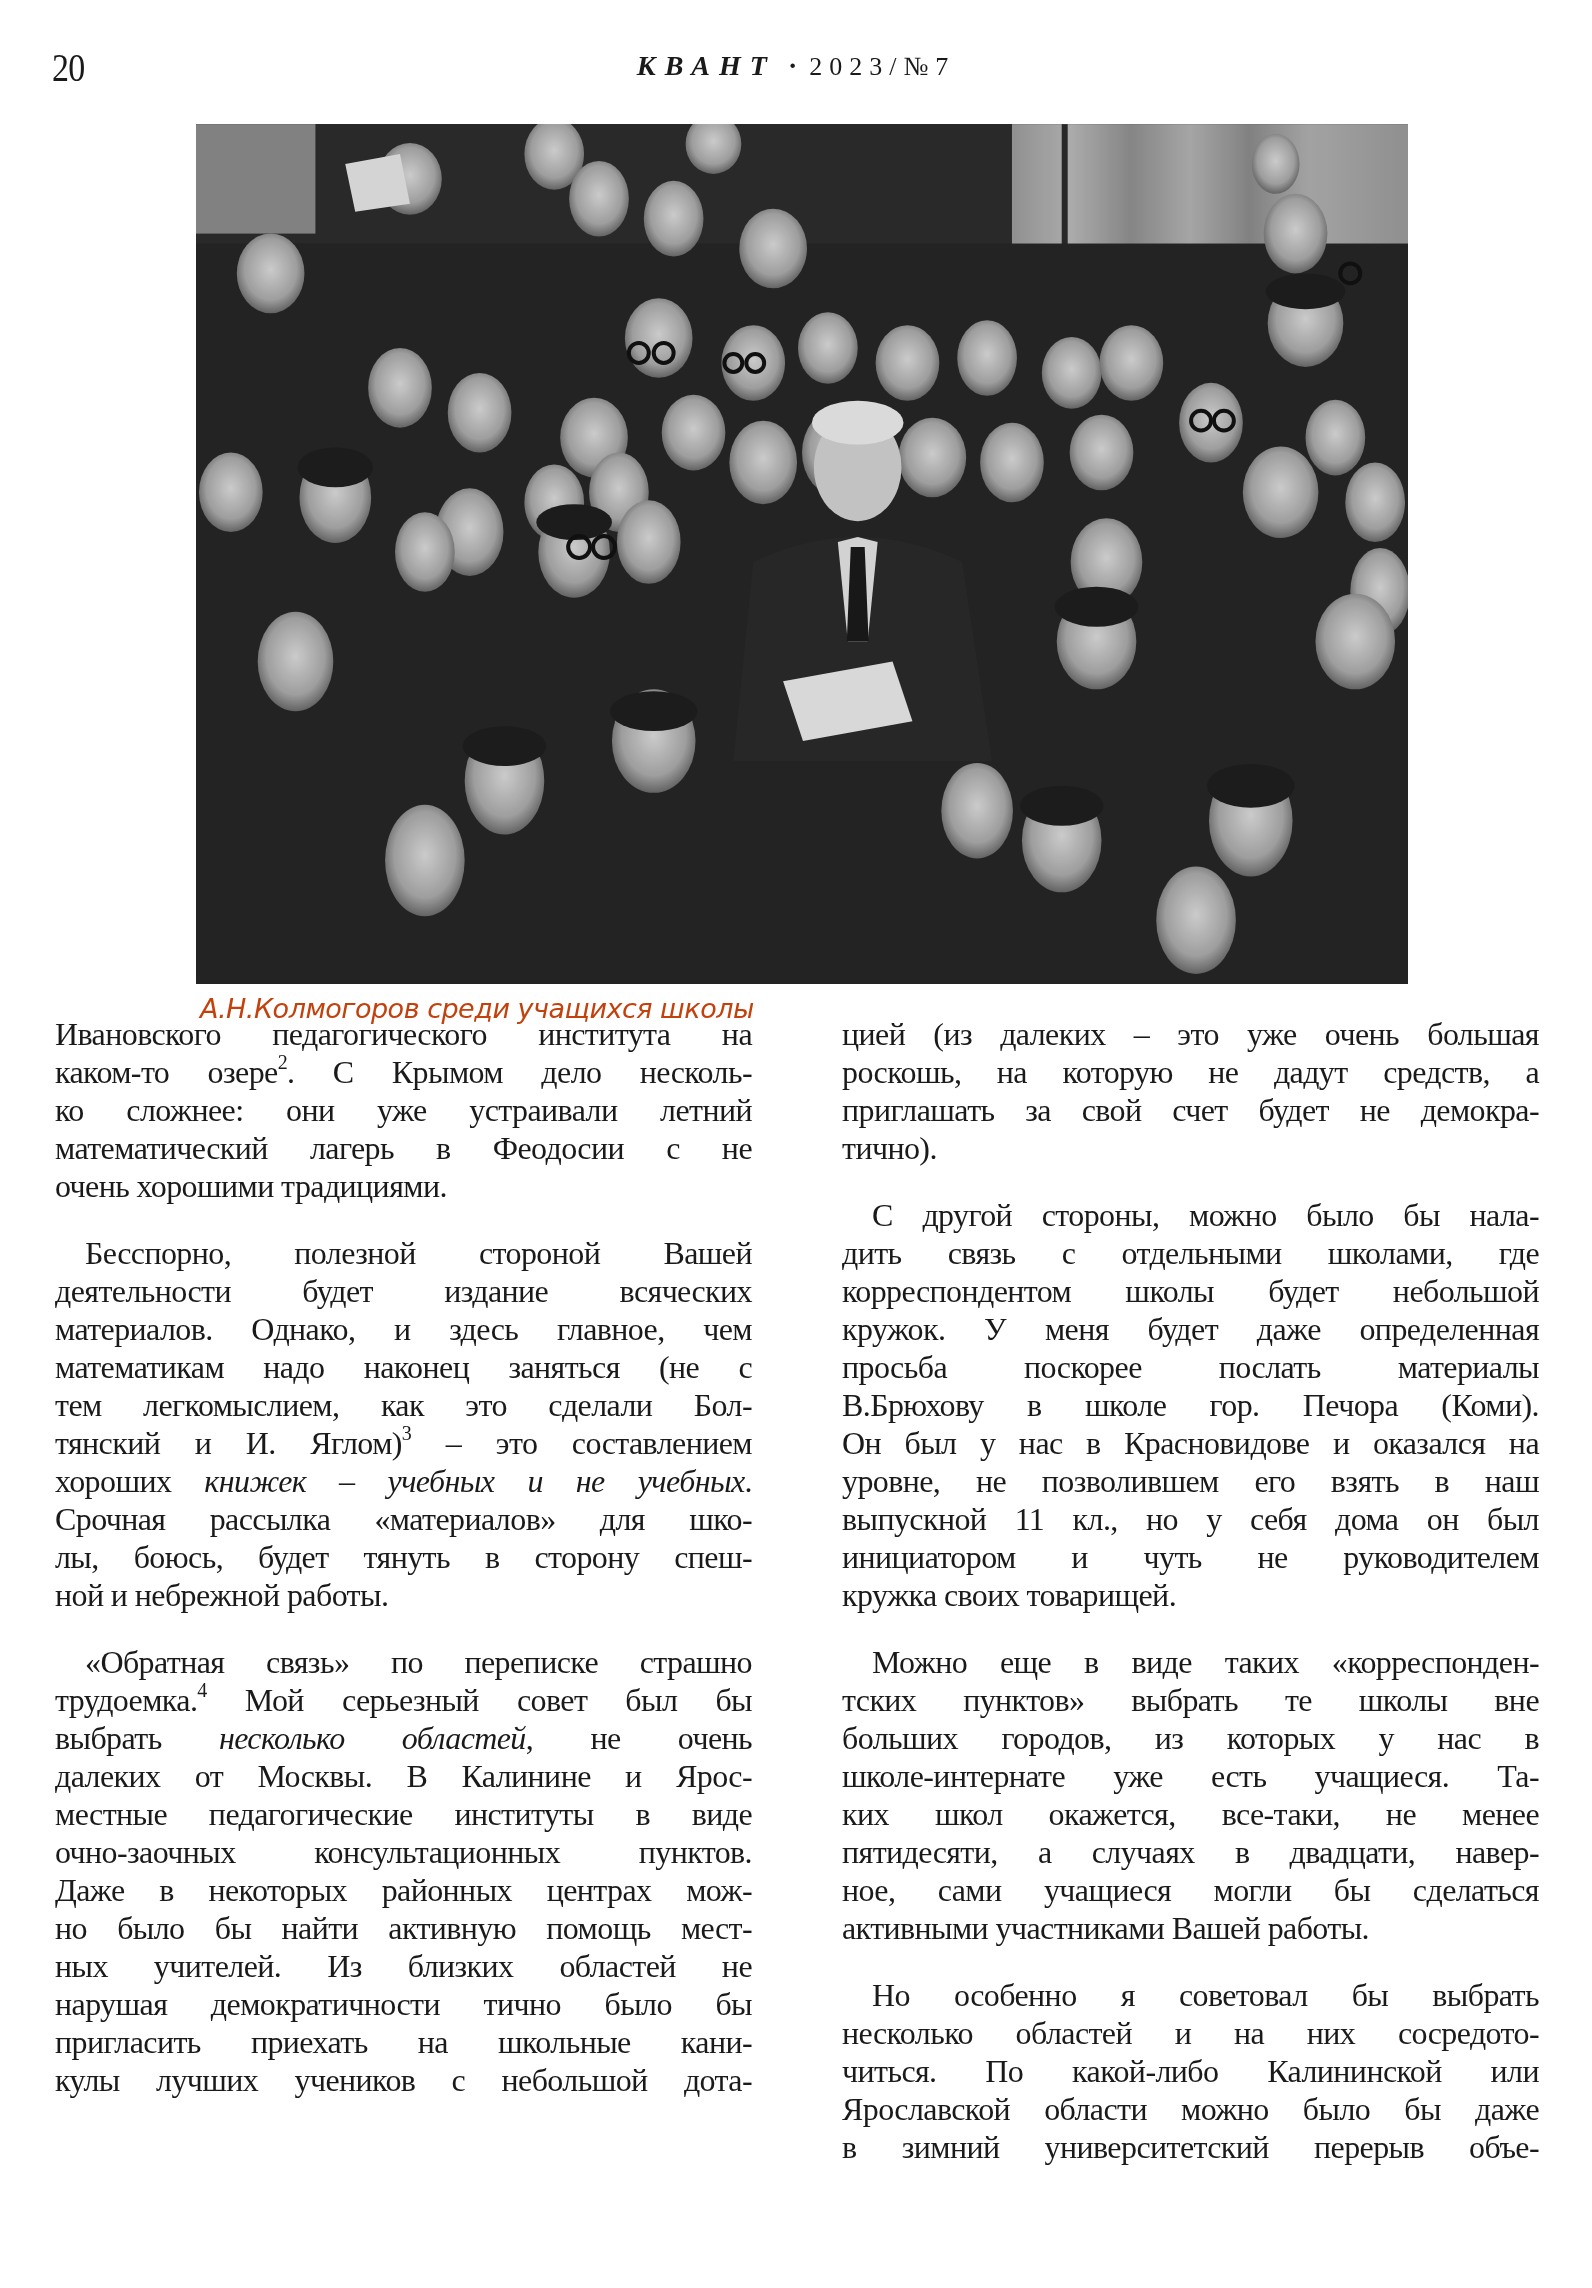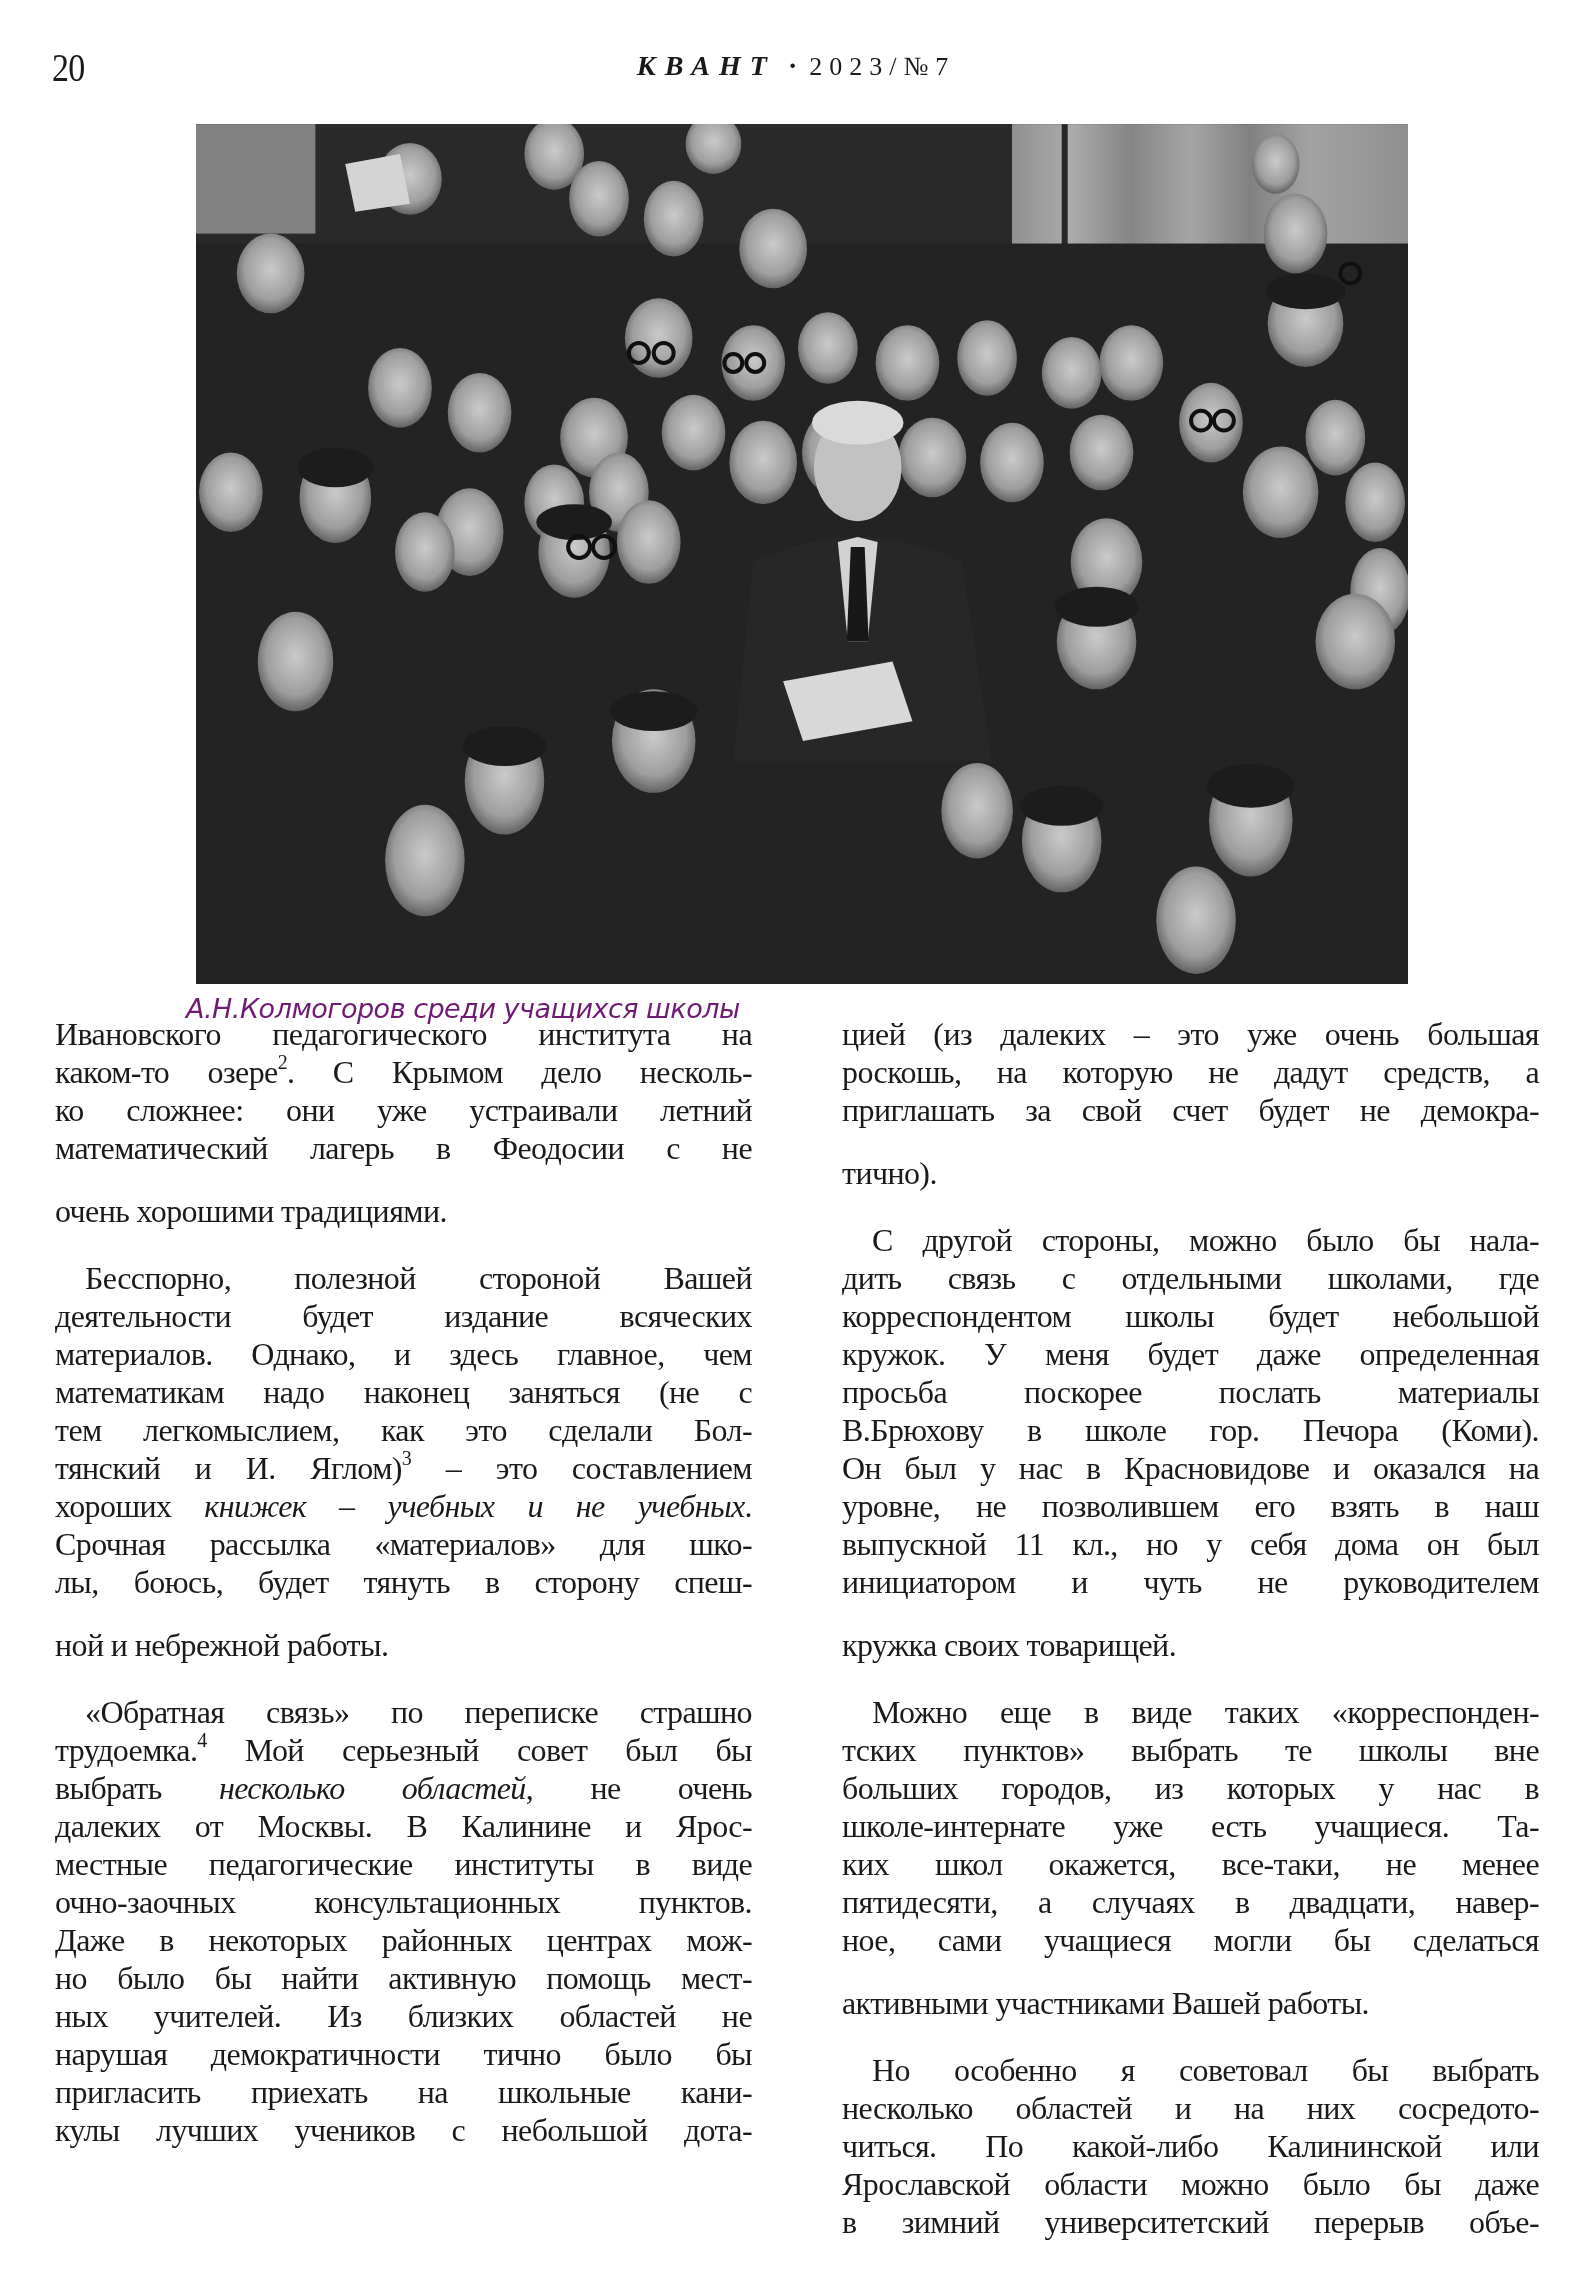--- a/index.html
+++ b/index.html
@@ -54,27 +54,27 @@
       left: 196px;
       top: 124px;
       width: 1212px;
       height: 860px;
       overflow: hidden;
       background: #3a3a3a;
     }
     .photo svg { display: block; }
     .caption {
       position: absolute;
-      left: 186px;
+      left: 200px;
       top: 991px;
       font-family: "DejaVu Sans", "Liberation Sans", sans-serif;
       font-style: italic;
       font-size: 27px;
       line-height: 36px;
-      color: #701a75;
+      color: #c2410c;
       letter-spacing: -0.5px;
     }
     .column {
       position: absolute;
       top: 1015px;
       width: 697px;
       font-size: 32px;
       line-height: 38px;
       text-align: justify;
       hyphens: manual;
@@ -84,21 +84,20 @@
     .line {
       display: block;
       white-space: nowrap;
       text-align: justify;
       text-align-last: justify;
       height: 38px;
       letter-spacing: -0.6px;
     }
     .line.last {
       text-align-last: left;
-      margin-top: 25px;
     }
     .line.indent {
       padding-left: 30px;
       margin-top: 29px;
     }
     .line sup {
       font-size: 20px;
       line-height: 0;
       vertical-align: 14px;
     }

